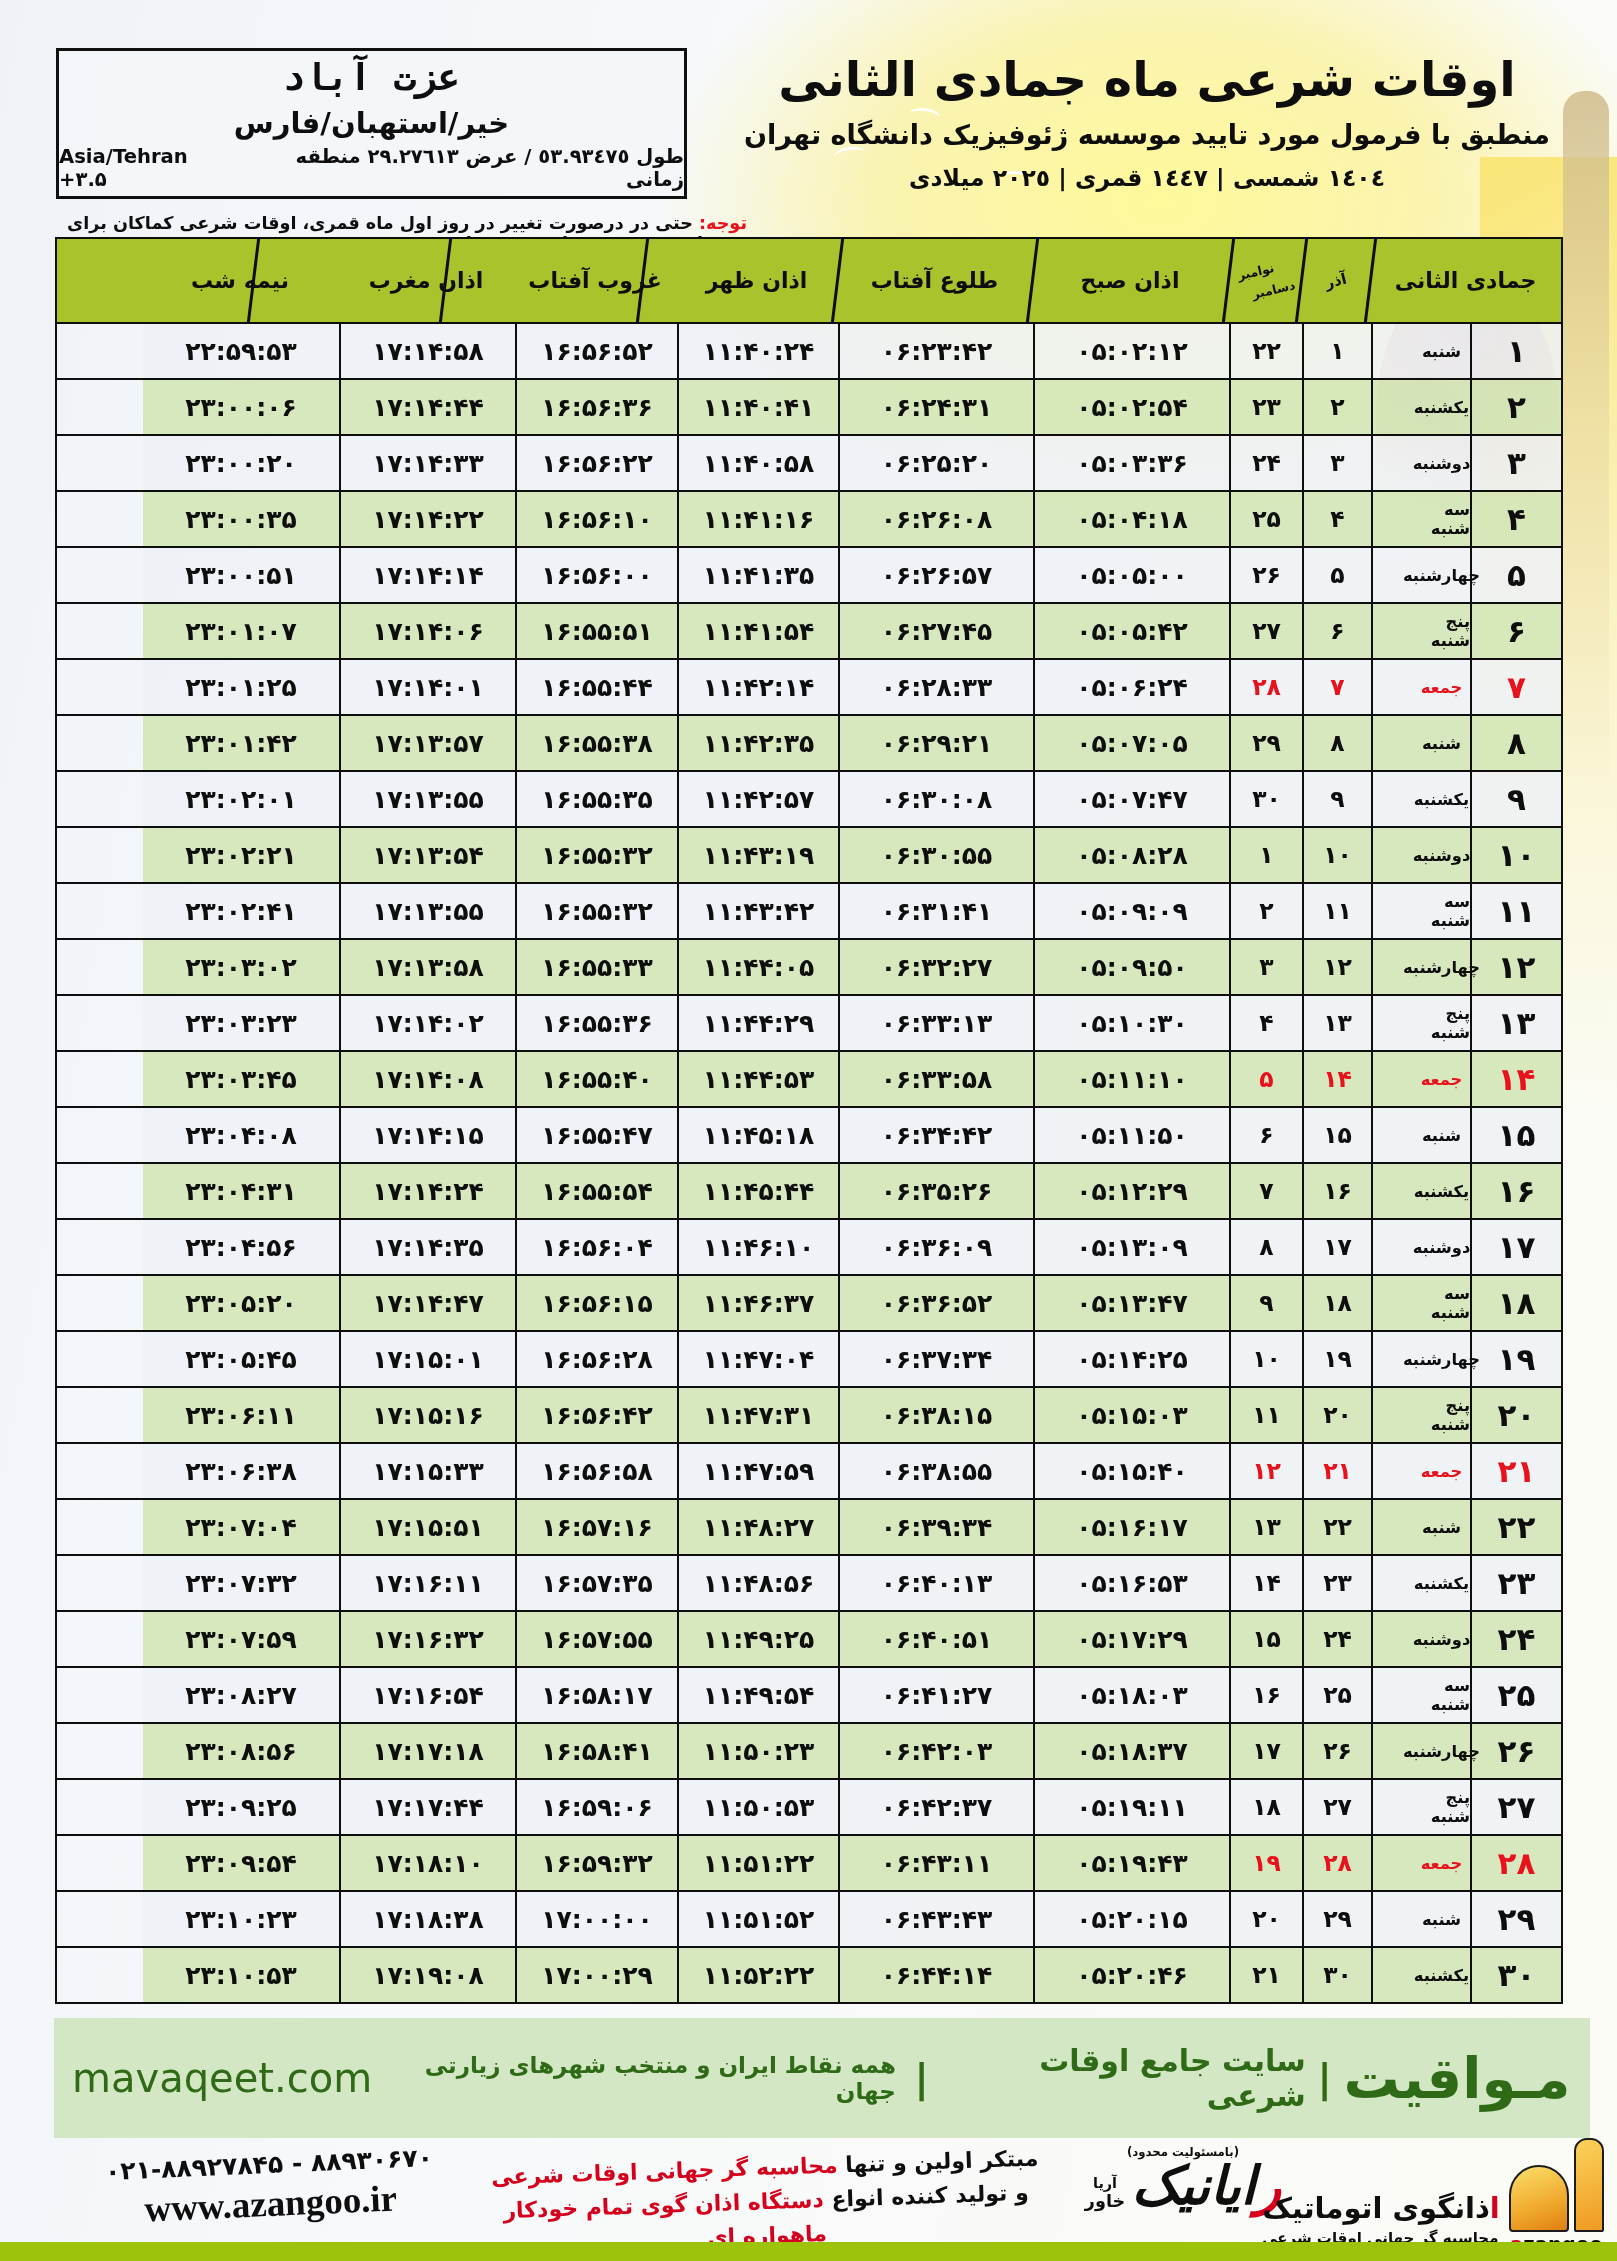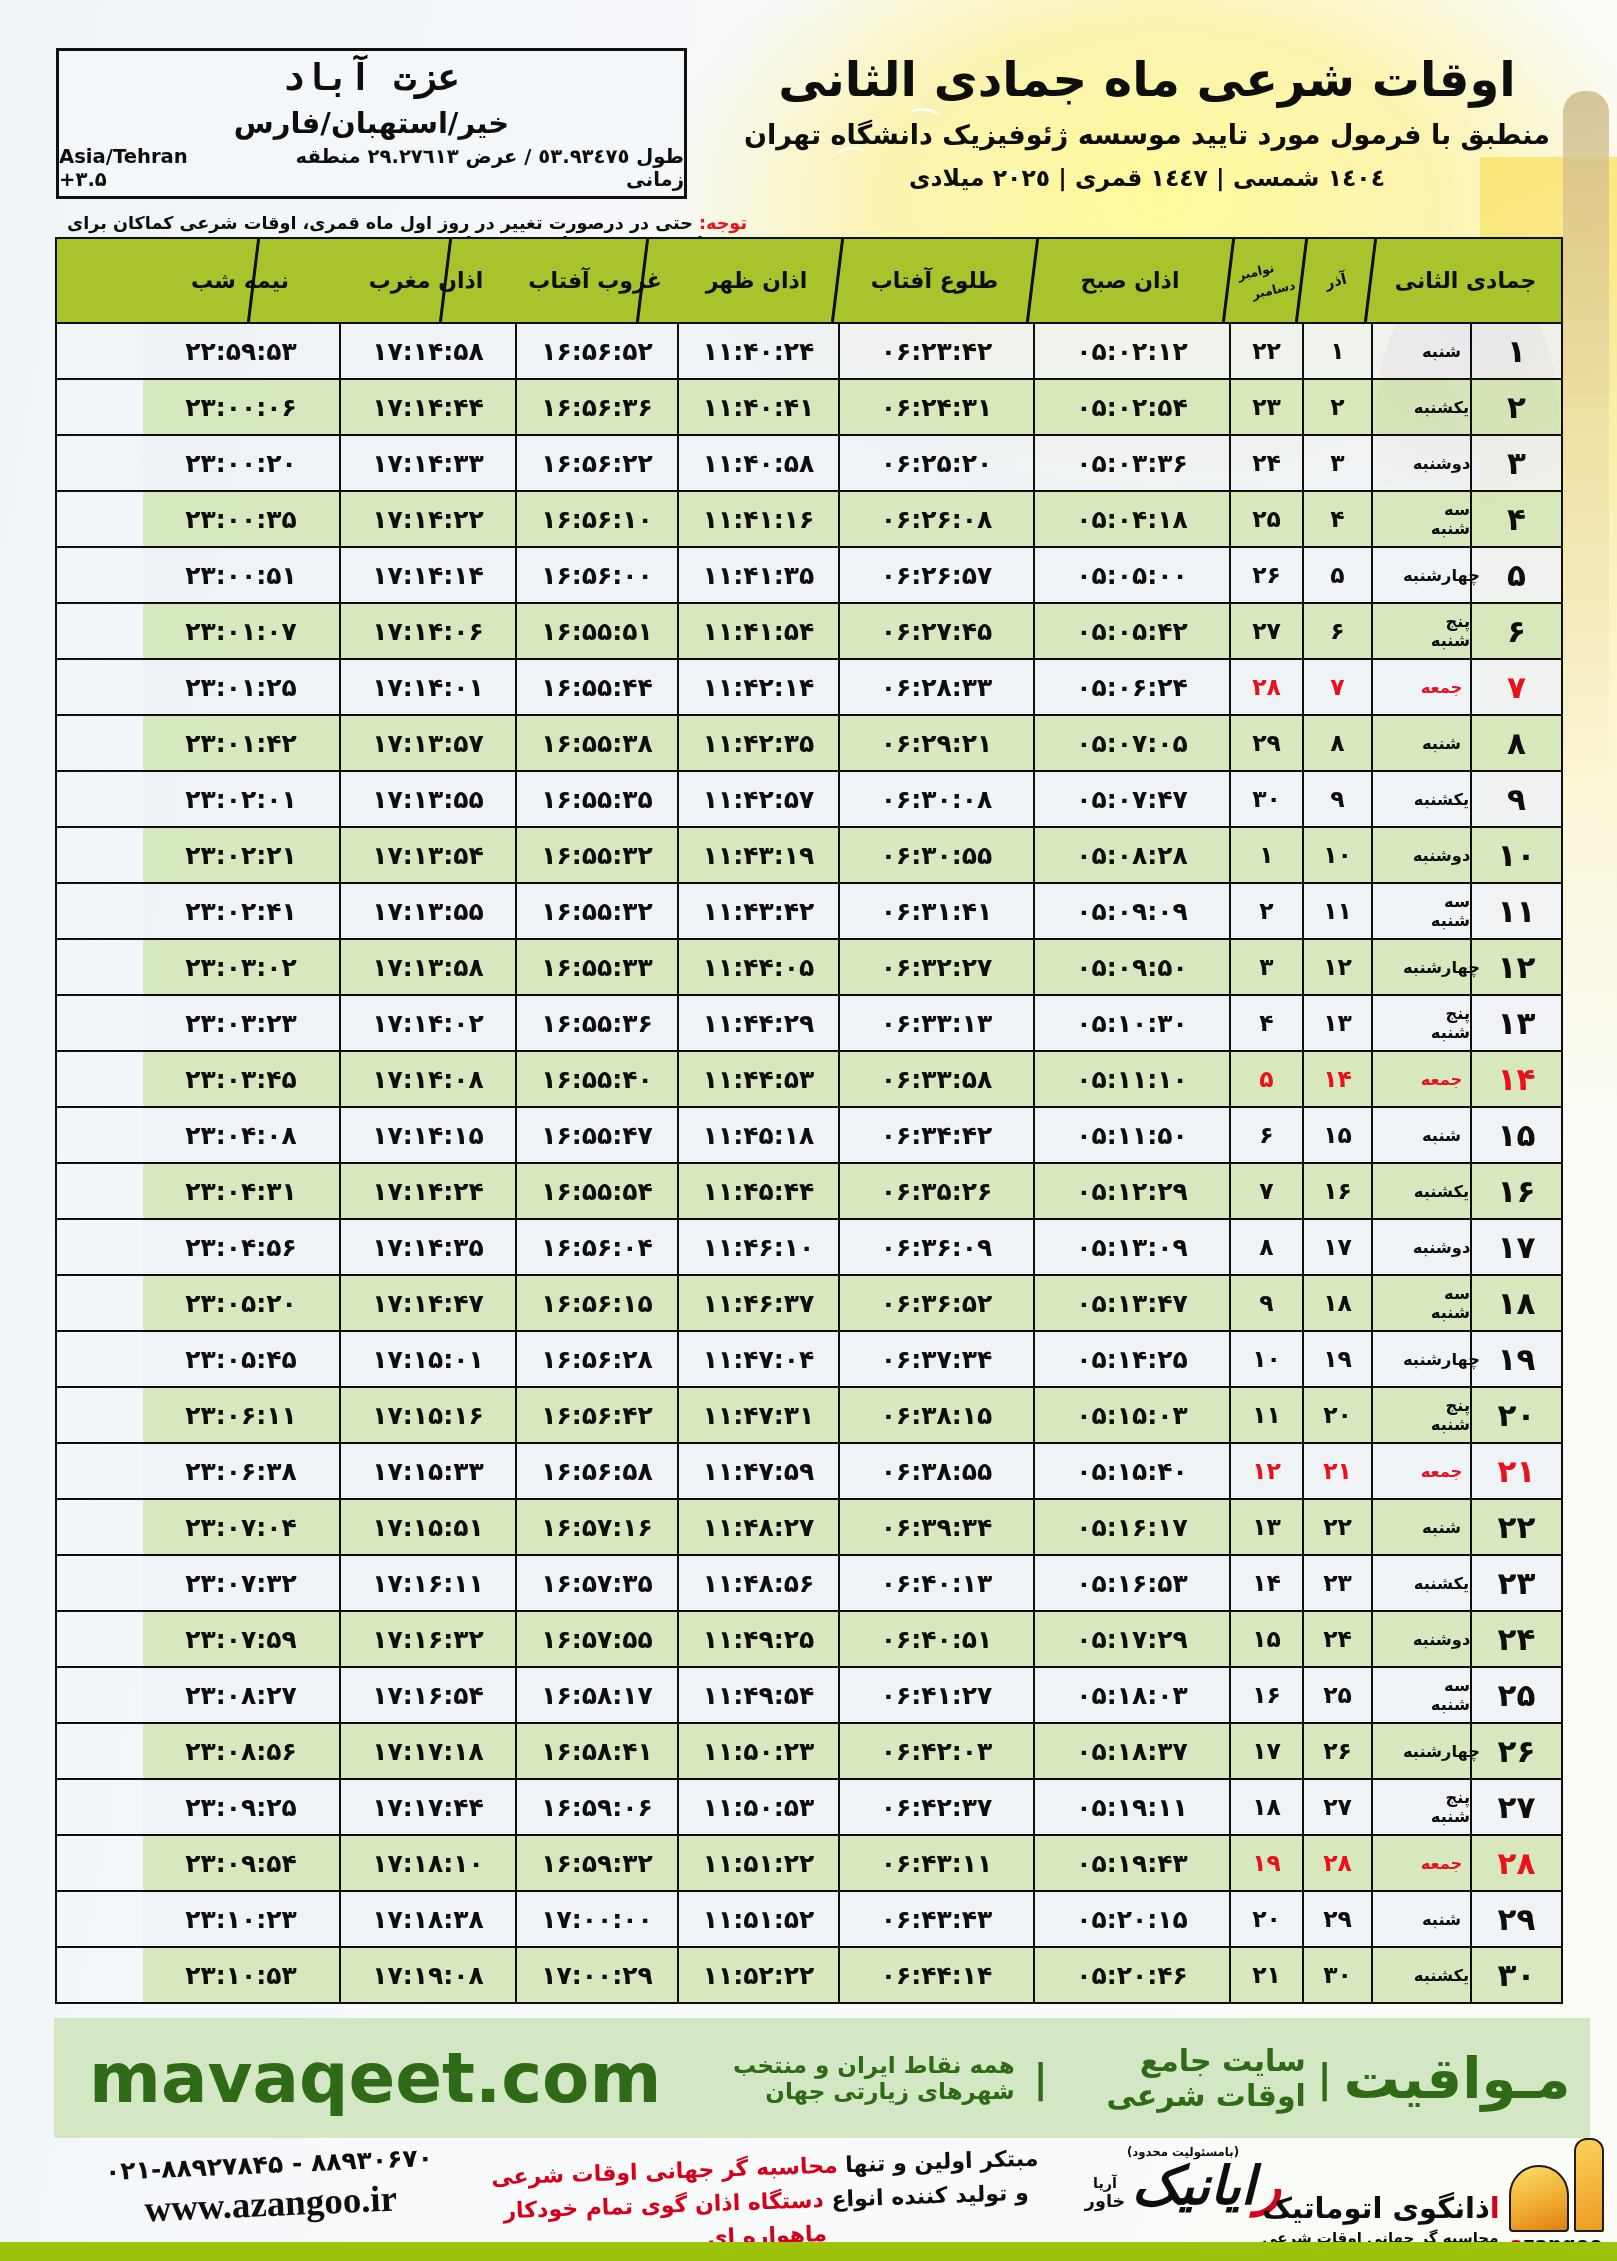--- a/index.html
+++ b/index.html
@@ -59,21 +59,21 @@
   .cell.c-azar,.cell.c-nd{font-size:23.5px;}
   .cell.t{font-size:25px;letter-spacing:0.3px;}
   .row.fri .c-day,.row.fri .c-week,.row.fri .c-azar,.row.fri .c-nd{color:#e8111c;}
   
   .band-mav{position:absolute;left:55px;top:2018px;width:1536px;height:120px;background:#d3e7c5;
             display:flex;direction:rtl;align-items:center;color:#2f6b17;}
   .mav-fa{font-size:56px;font-weight:bold;margin-right:19.6px;}
   .mav-pipe{font-size:39px;font-weight:bold;margin:0 11.7px;}
   .mav-site-label{font-size:30px;font-weight:bold;}
   .mav-scope{font-size:23px;font-weight:bold;margin-right:7px;}
-  .mav-en{font-size:69px;font-weight:bold;margin-right:auto;margin-left:35px;direction:ltr;}
+  .mav-en{font-size:40px;font-weight:normal;margin-right:auto;margin-left:18px;direction:ltr;}
   
   .bottom-strip{position:absolute;left:0;top:2138px;width:1618px;height:104px;}
   .phone-block{position:absolute;left:69px;top:11.7px;width:404px;text-align:center;transform:rotate(-2.5deg);}
   .phone{font-size:25px;font-weight:bold;direction:ltr;}
   .site{font-size:37px;font-weight:bold;font-family:"Liberation Serif",serif;direction:ltr;margin-top:2.6px;}
   .slogan{position:absolute;left:480px;top:13px;width:574px;text-align:center;transform:rotate(-2deg);
           font-size:22px;font-weight:bold;line-height:1.55;}
   .red{color:#d4001c;}
   .rayanik{position:absolute;left:1073px;top:6.5px;width:222px;text-align:center;}
   .ray-note{font-size:11.7px;font-weight:bold;}

